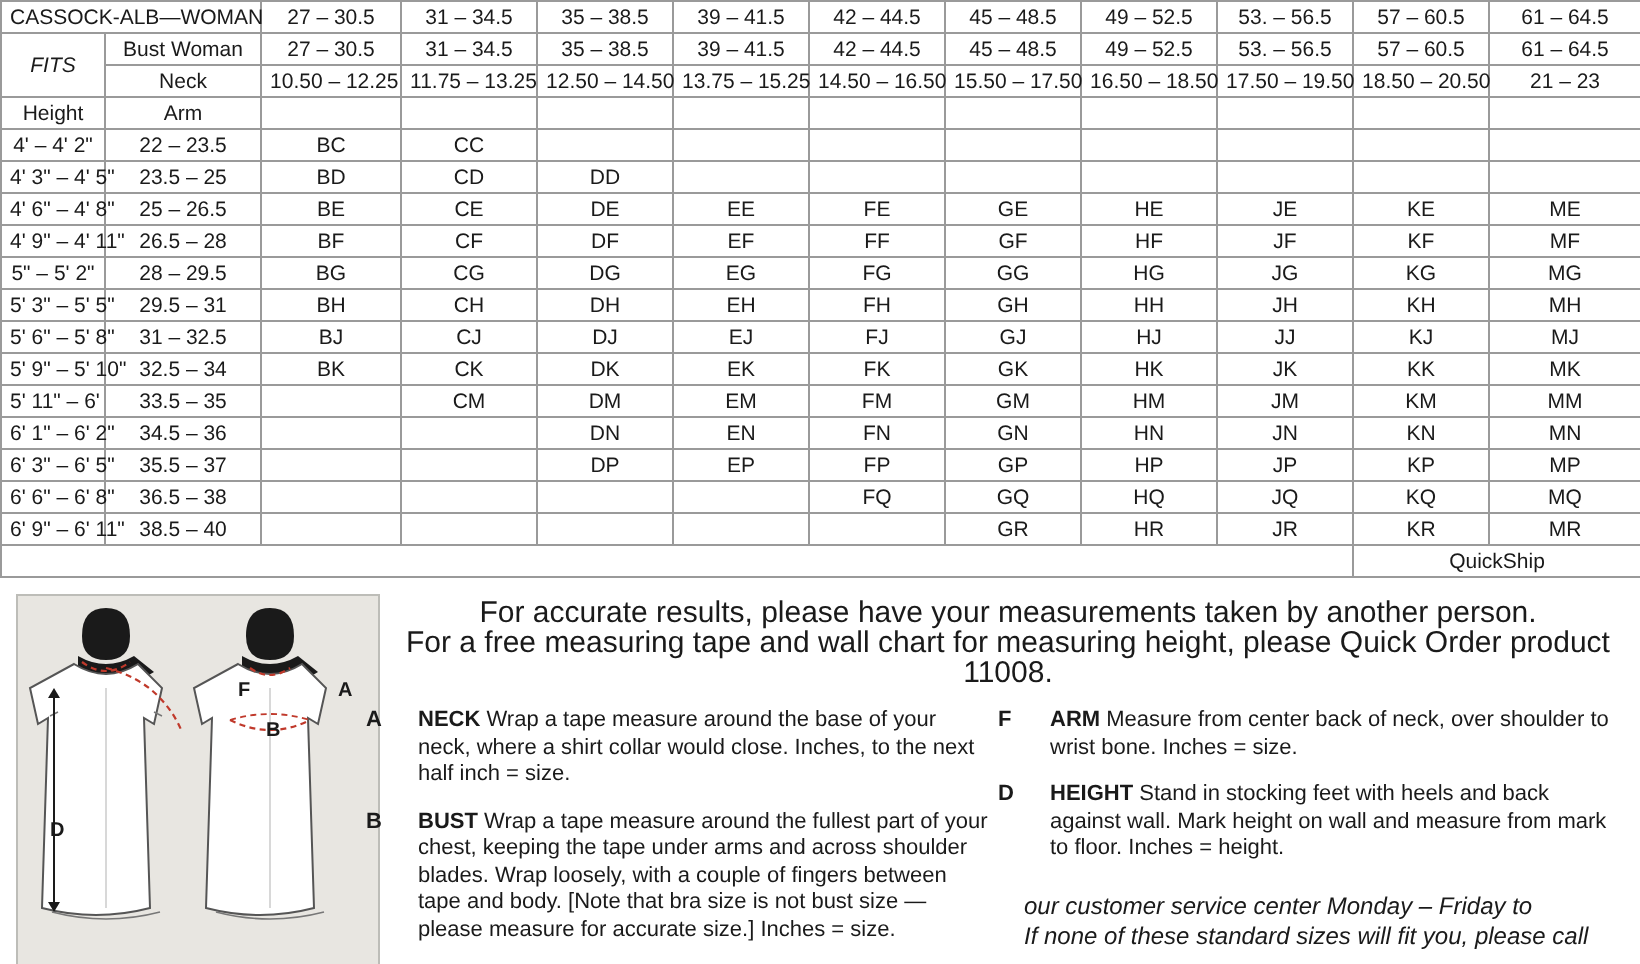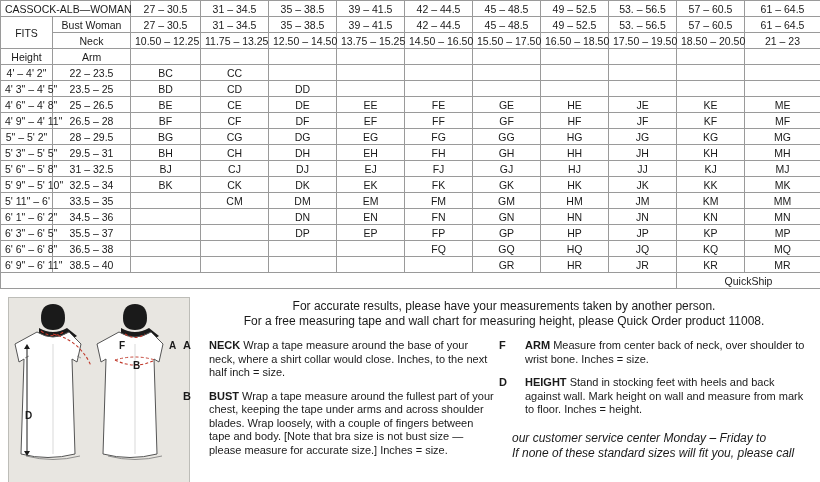--- a/index.html
+++ b/index.html
@@ -35,20 +35,21 @@
     font-weight:bold;
     font-size:10.5px;
     background:#ffffff;
     border-right:none;
   }
   .fits-cell{
     font-weight:bold;
     font-size:13px;
     text-align:center;
     background:#ffffff;
+    font-style:italic;
   }
   .rowlabel{
     text-align:right;
     font-weight:bold;
     padding-right:5px;
     background:#ffffff;
   }
   .rowlabel-left{
     text-align:left;
     font-weight:bold;
@@ -87,21 +88,21 @@
   }
   .fig-svg{display:block;}
   .instructions{
     position:absolute;
     left:196px;top:6px;
     width:616px;
     height:196px;
   }
   .lead{
     text-align:center;
-    font-size:12px;
+    font-size:15px;
     line-height:15px;
     margin:4px 0 10px 0;
     font-weight:normal;
   }
   .cols{
     display:flex;
     gap:16px;
   }
   .col{flex:1;}
   .para{

